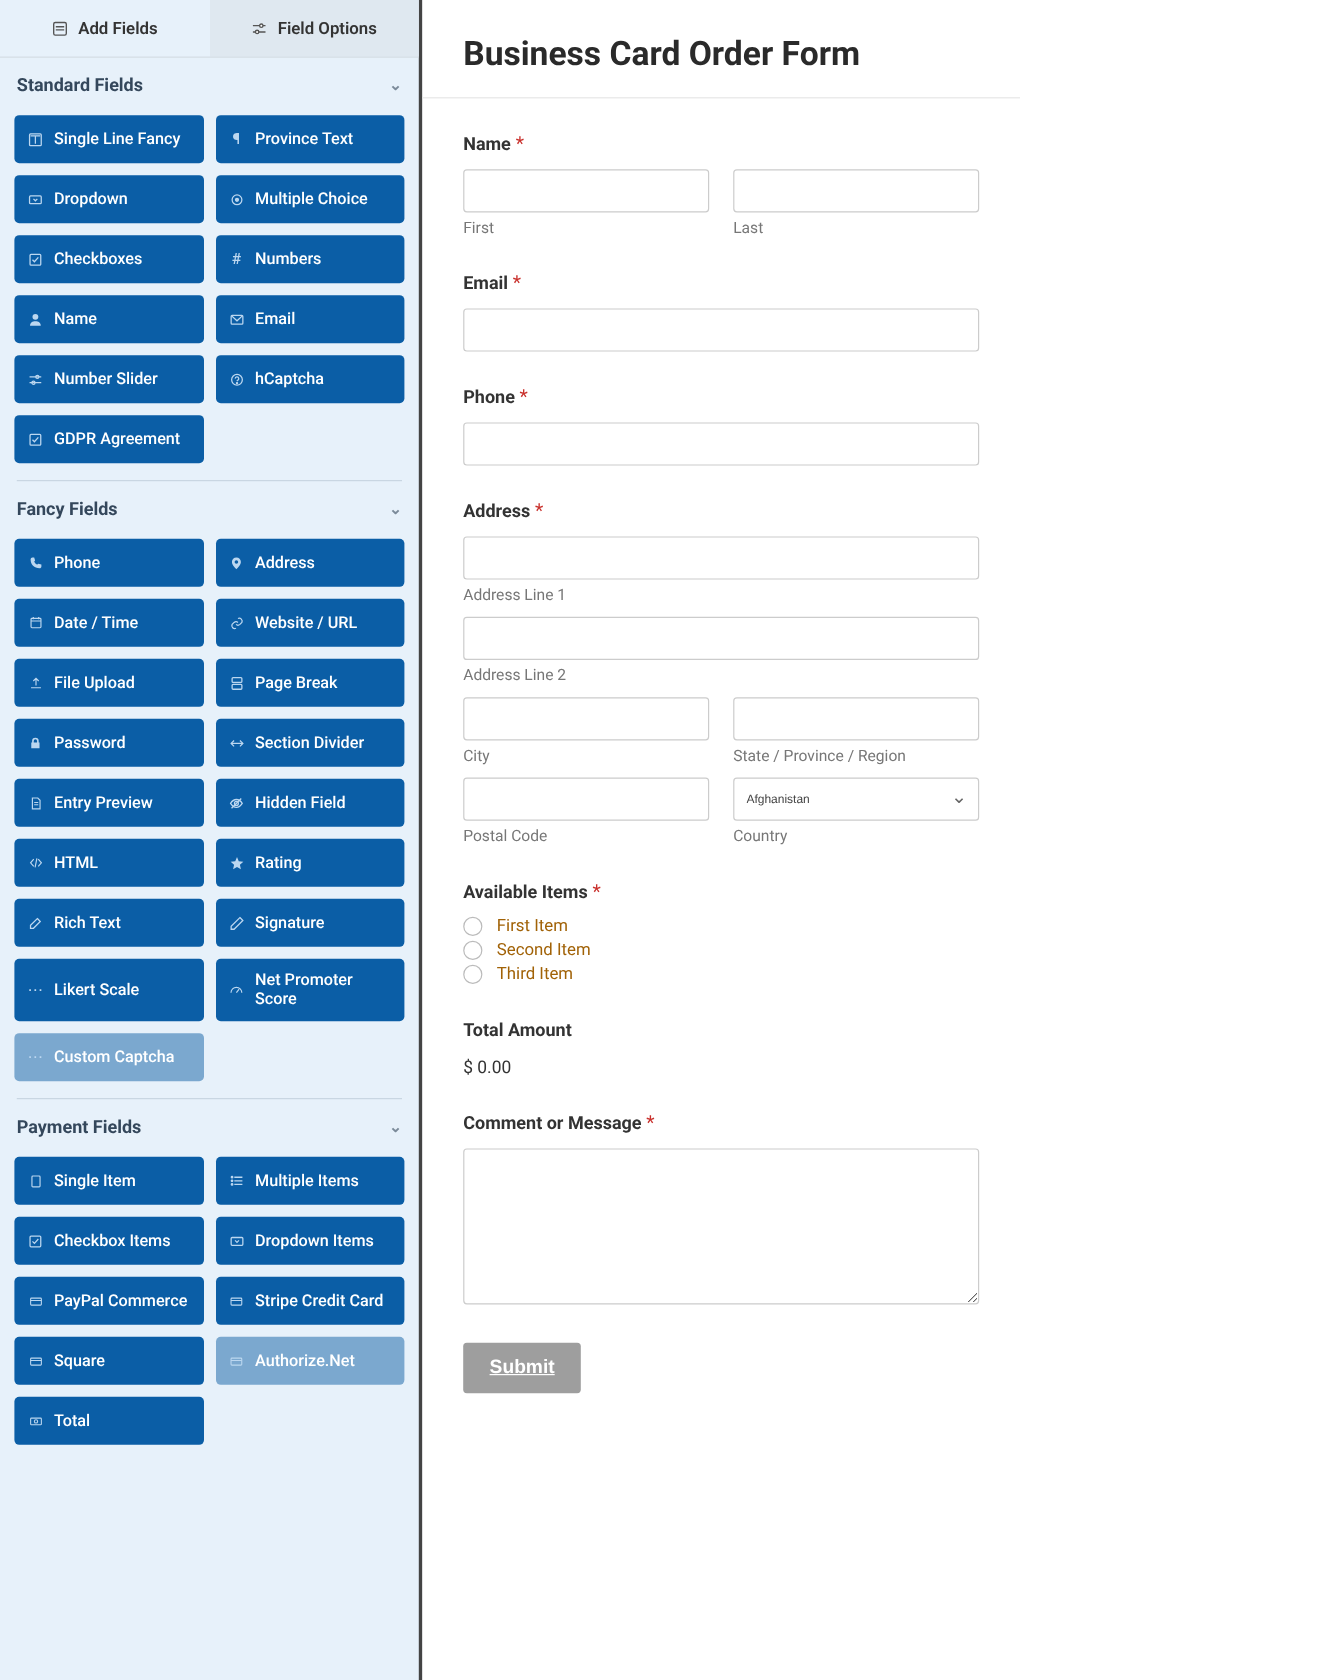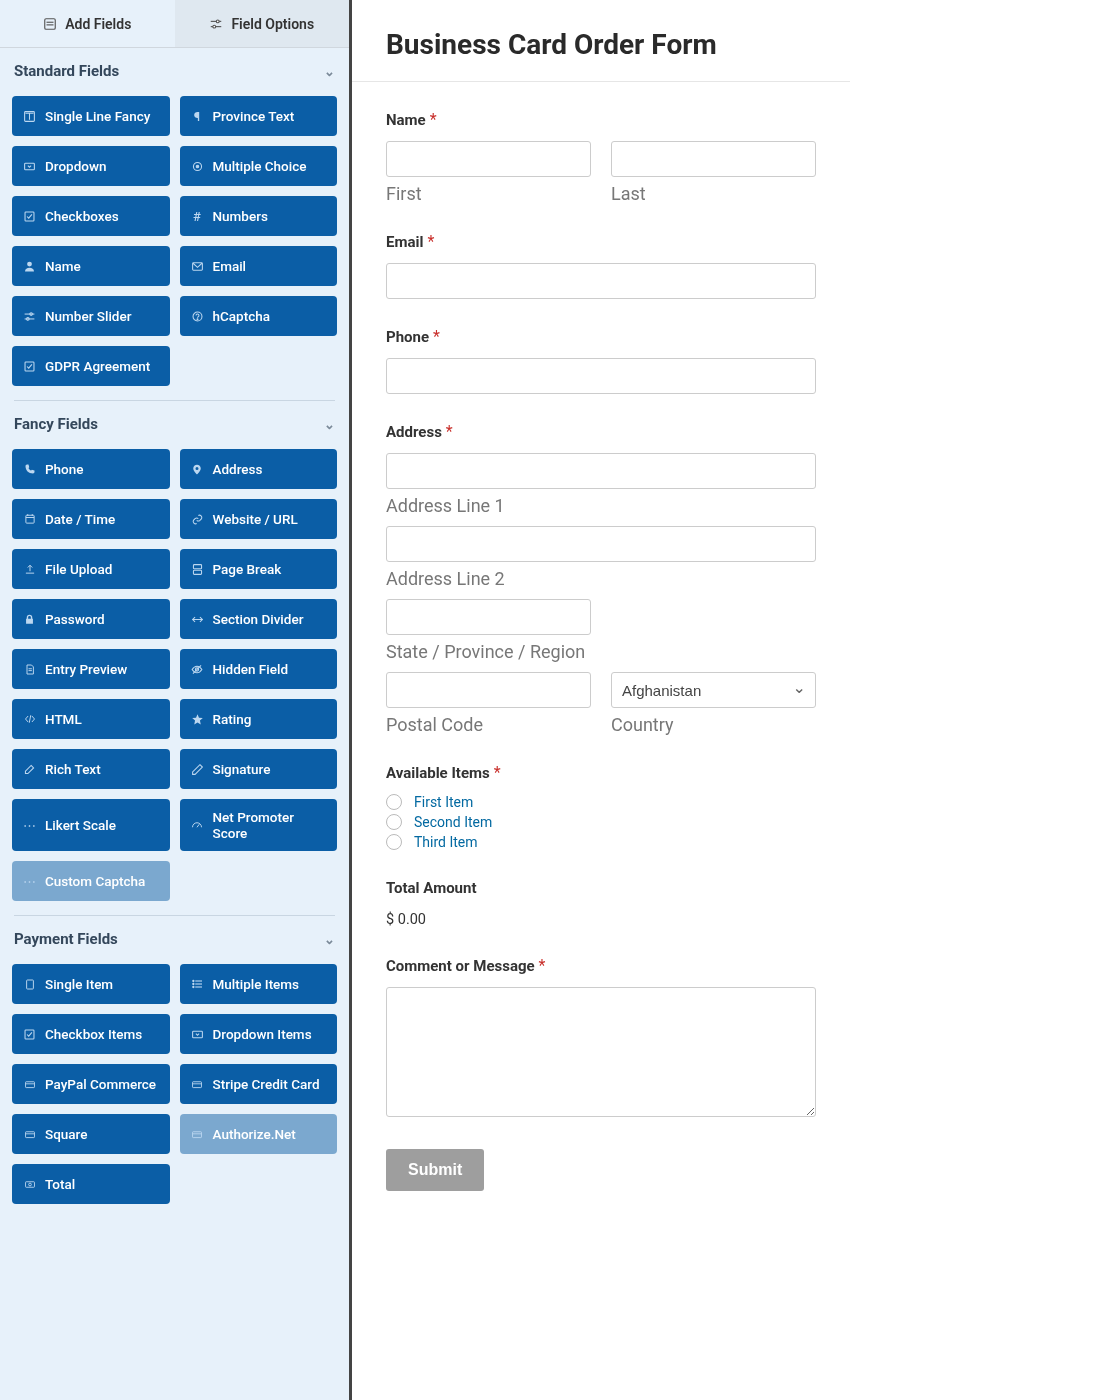--- a/index.html
+++ b/index.html
@@ -126,26 +126,26 @@
     gap: 20px;
   }
   .col { flex: 1; }
   .row2 .col { flex: 0 0 205px; }
   input.text-in, textarea.text-in, .select-in {
     width: 100%;
     height: 36px;
     border: 1px solid #ccc;
     border-radius: 3px;
     padding: 6px 10px;
-    font-size: 15px;
+    font-size: 10px;
     background: #fff;
   }
   textarea.text-in { height: 130px; resize: vertical; }
   .sublabel {
-    font-size: 18px;
+    font-size: 13px;
     color: #777;
     margin-top: 6px;
   }
   .addr-line {
     margin-bottom: 10px;
     max-width: 430px;
   }
   .select-wrap {
     position: relative;
   }
@@ -163,41 +163,42 @@
     color: #666;
     pointer-events: none;
     font-size: 16px;
   }
   .radio-row {
     display: flex;
     align-items: center;
     gap: 12px;
     margin: 4px 0;
     font-size: 14px;
-    color: #0369a1;
+    color: #a16207;
   }
   .radio-row .radio {
     width: 16px; height: 16px;
     border: 1.5px solid #bbb;
     border-radius: 50%;
   }
   .total-val {
     font-size: 14.5px;
     color: #333;
     margin-top: 8px;
   }
   .submit-btn {
     background: #9e9e9e;
     color: #fff;
     border: none;
     border-radius: 3px;
     padding: 12px 22px;
     font-size: 16px;
     font-weight: 600;
     cursor: pointer;
+    text-decoration: underline;
   }
   svg { display: block; }
 </style>
 </head>
 <body>
 
 <div class="sidebar">
   <div class="tabs">
     <div class="tab active">
       <span class="icon">
@@ -607,20 +608,24 @@
         <div style="margin-top:6px;">
           <div class="addr-line">
             <input class="text-in" style="">
             <div class="sublabel">Address Line 1</div>
           </div>
           <div class="addr-line">
             <input class="text-in" style="">
             <div class="sublabel">Address Line 2</div>
           </div>
           <div class="row2 addr-line" style="max-width:430px;">
+            <div class="col">
+              <input class="text-in" style="">
+              <div class="sublabel">City</div>
+            </div>
             <div class="col">
               <input class="text-in" style="">
               <div class="sublabel">State / Province / Region</div>
             </div>
           </div>
           <div class="row2" style="max-width:430px;">
             <div class="col">
               <input class="text-in" style="">
               <div class="sublabel">Postal Code</div>
             </div>

